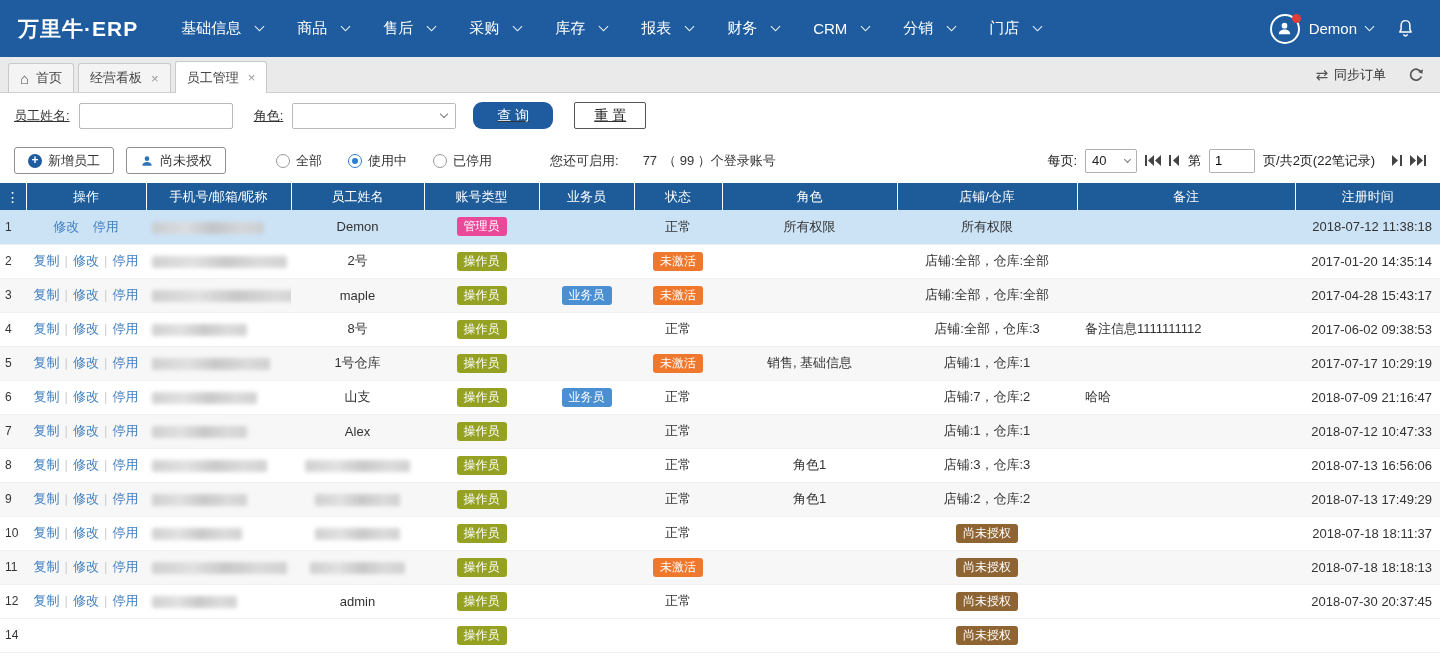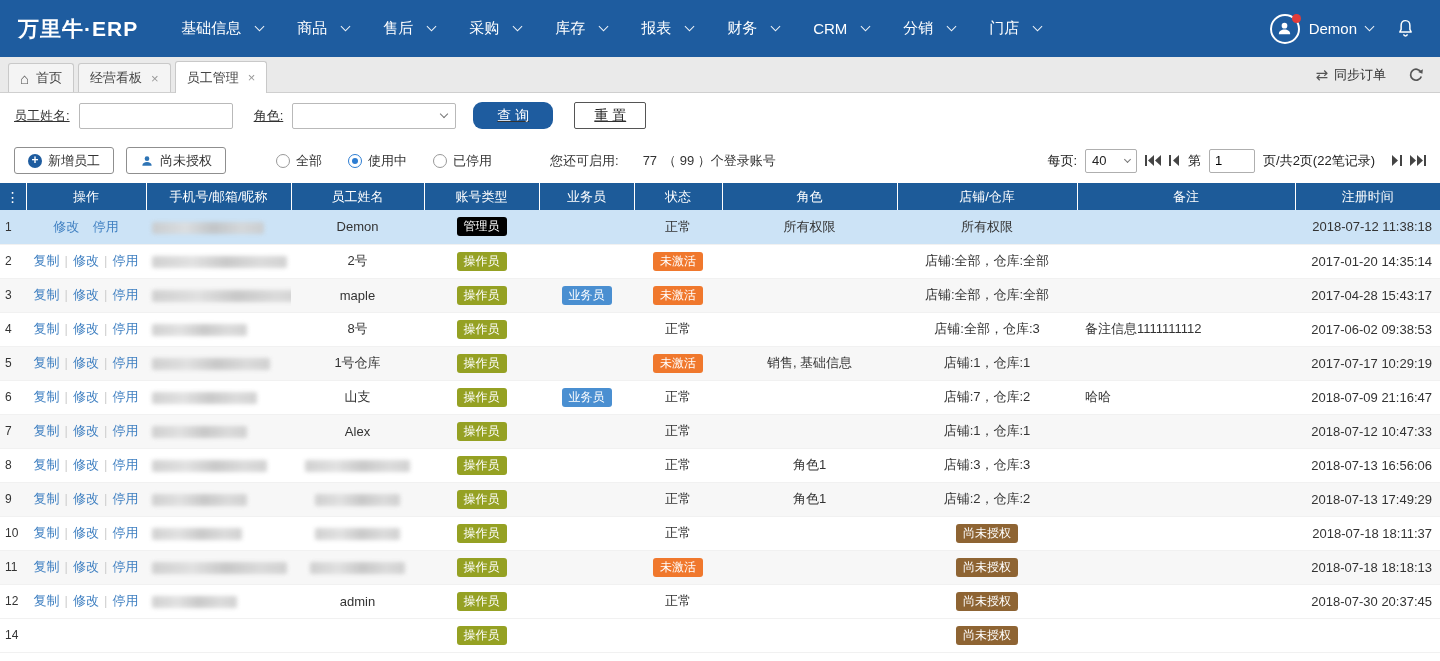--- a/index.html
+++ b/index.html
@@ -284,21 +284,21 @@
         <th>备注</th>
         <th>注册时间</th>
       </tr>
     </thead>
     <tbody>
         <tr class="hl">
           <td class="c-num">1</td>
           <td><a class="lnk">修改</a><span class="sep">&nbsp;</span><a class="lnk">停用</a></td>
           <td class="c-left"><span class="blur" style="width: 112px;"></span></td>
           <td>Demon</td>
-          <td><span class="badge" style="background: #000000;">管理员</span></td>
+          <td><span class="badge" style="background: #ec4899;">管理员</span></td>
           <td></td>
           <td>正常</td>
           <td>所有权限</td>
           <td>所有权限</td>
           <td class="c-remark"></td>
           <td class="c-time">2018-07-12 11:38:18</td>
         </tr>
         <tr>
           <td class="c-num">2</td>
           <td><a class="lnk">复制</a><span class="sep">|</span><a class="lnk">修改</a><span class="sep">|</span><a class="lnk">停用</a></td>

